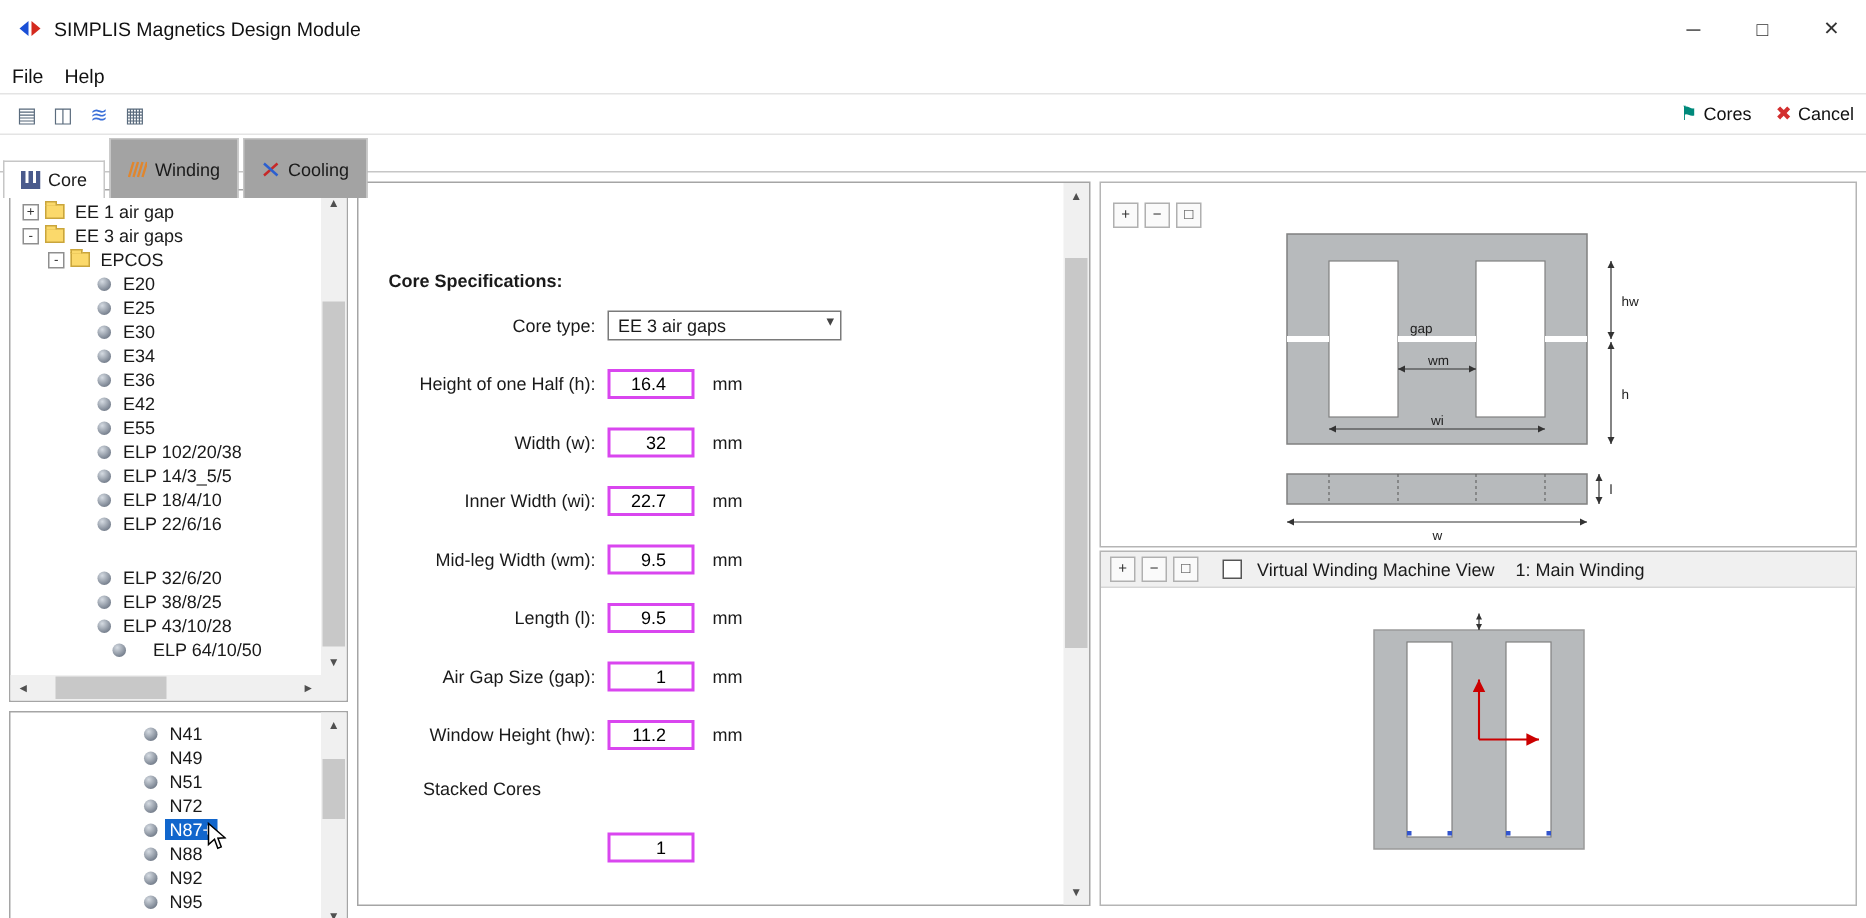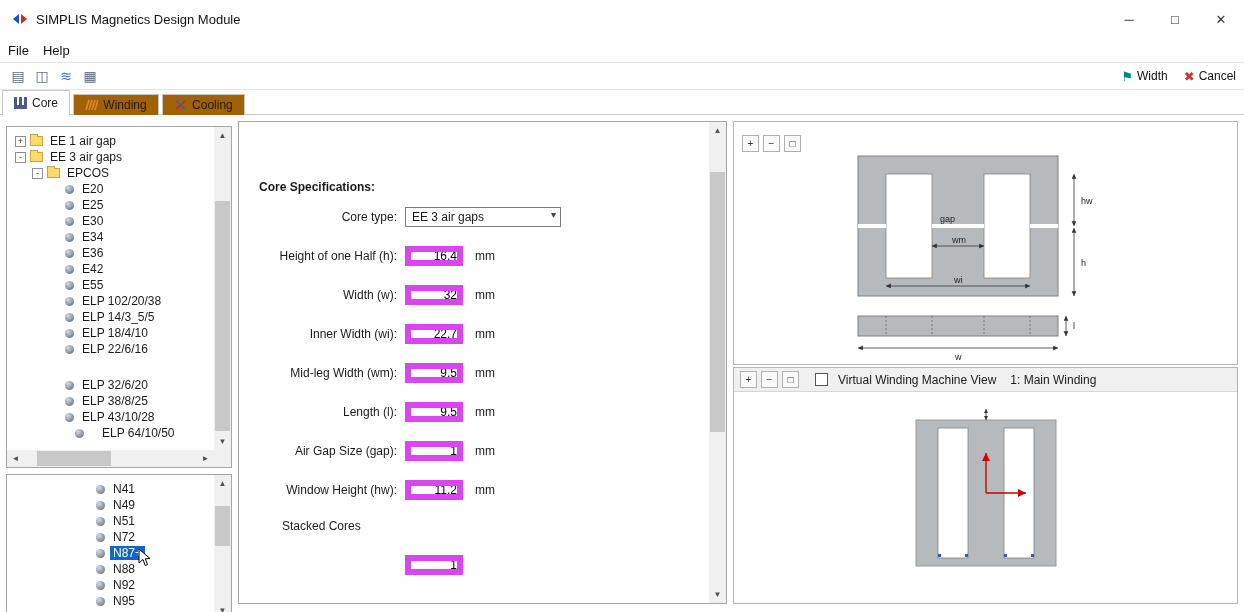--- a/index.html
+++ b/index.html
@@ -29,22 +29,22 @@
              margin-right:4px; font-size:14px; color:#5a6b7d; }
   .tb-icon.blue { color:#3a6fd8; }
   .toolbar-right { margin-left:auto; display:flex; align-items:center; gap:16px; }
   .tb-cmd { display:inline-flex; align-items:center; gap:4px; font-size:12px; color:#111; cursor:default; }
   .flag { color:var(--flag,#00897b); font-size:13px; }
   .cx { color:var(--cancel,#d32f2f); font-weight:bold; font-size:13px; }
 
   
   .tabbar { position:absolute; left:0; top:90px; width:100%; height:25px; padding-left:2px; }
   .tabbar::after { content:""; position:absolute; left:0; bottom:0; width:100%; height:1px; background:#c6c6c6; }
-  .tab { position:relative; display:inline-flex; align-items:center; gap:5px; height:21px; margin-top:2px;
-         padding:0 11px; background:#a16207; border:1px solid #c6c6c6; border-bottom:none;
+  .tab { position:relative; display:inline-flex; align-items:center; gap:5px; height:40px; margin-top:2px;
+         padding:0 11px; background:#a3a3a3; border:1px solid #c6c6c6; border-bottom:none;
          font-size:12px; vertical-align:bottom; z-index:1; }
   .tab.active { background:#fff; height:25px; margin-top:0; z-index:2; }
 
   
   .panel { position:absolute; background:#fff; border:1px solid #a5a5a5; }
   .tree1 { left:6px; top:126px; width:226px; height:342px; }
   .tree2 { left:6px; top:474px; width:226px; height:146px; }
   .middle { left:238px; top:121px; width:489px; height:483px; }
   .right-top { left:733px; top:121px; width:505px; height:244px; border-color:#b5b5b5; }
   .right-bottom { left:733px; top:367px; width:505px; height:237px; border-color:#b5b5b5; }
@@ -76,22 +76,22 @@
   .sarr.left { left:0; top:0; } .sarr.right { right:0; top:0; }
   .vthumb { position:absolute; left:1px; width:15px; background:#c8c8c8; }
   .hthumb { position:absolute; top:1px; height:15px; background:#c8c8c8; }
   .corner { position:absolute; right:0; bottom:0; width:17px; height:17px; background:#f0f0f0; }
 
   
   .form-area { position:absolute; left:0; top:0; right:17px; bottom:0; overflow:hidden; padding:58px 0 0 4px; }
   .form-heading { font-weight:bold; margin-left:16px; margin-bottom:13px; }
   .frow { display:flex; align-items:center; height:20px; margin-bottom:19px; }
   .flabel { width:154px; text-align:right; flex:0 0 auto; }
-  .finput { width:58px; height:20px; margin-left:8px; border:6px solid #d946ef; font:12px "Liberation Sans",sans-serif;
-            text-align:right; padding-right:0; background:#fff; }
+  .finput { width:58px; height:20px; margin-left:8px; border:2px solid #d946ef; font:12px "Liberation Sans",sans-serif;
+            text-align:right; padding-right:17px; background:#fff; }
   .funit { margin-left:12px; }
   .combo { position:relative; margin-left:8px; width:156px; height:20px; border:1px solid #7a7a7a;
            background:#fff; display:flex; align-items:center; padding-left:6px; }
   .combo-arrow { position:absolute; right:4px; top:1px; font-size:10px; color:#444; }
   .stacked-label { margin:14px 0 0 39px; }
   .stacked-row { margin-top:22px; display:flex; }
   .stacked-input { margin-left:162px; }
 
   
   .view-btns { position:absolute; left:8px; top:13px; display:flex; gap:4px; z-index:3; }
@@ -136,21 +136,21 @@
   </div>
 
   <div class="toolbar">
     <span class="tb-icon">▤</span>
     <span class="tb-icon">◫</span>
     <span class="tb-icon blue">≋</span>
     <span class="tb-icon">▦</span>
     <div class="toolbar-right">
       <span class="tb-cmd">
         <span class="flag">⚑</span>
-        <span>Width</span>
+        <span>Cores</span>
       </span>
       <span class="tb-cmd">
         <span class="cx">✖</span>
         <span>Cancel</span>
       </span>
     </div>
   </div>
 
   <div class="tabbar">
     <div class="tab active">

